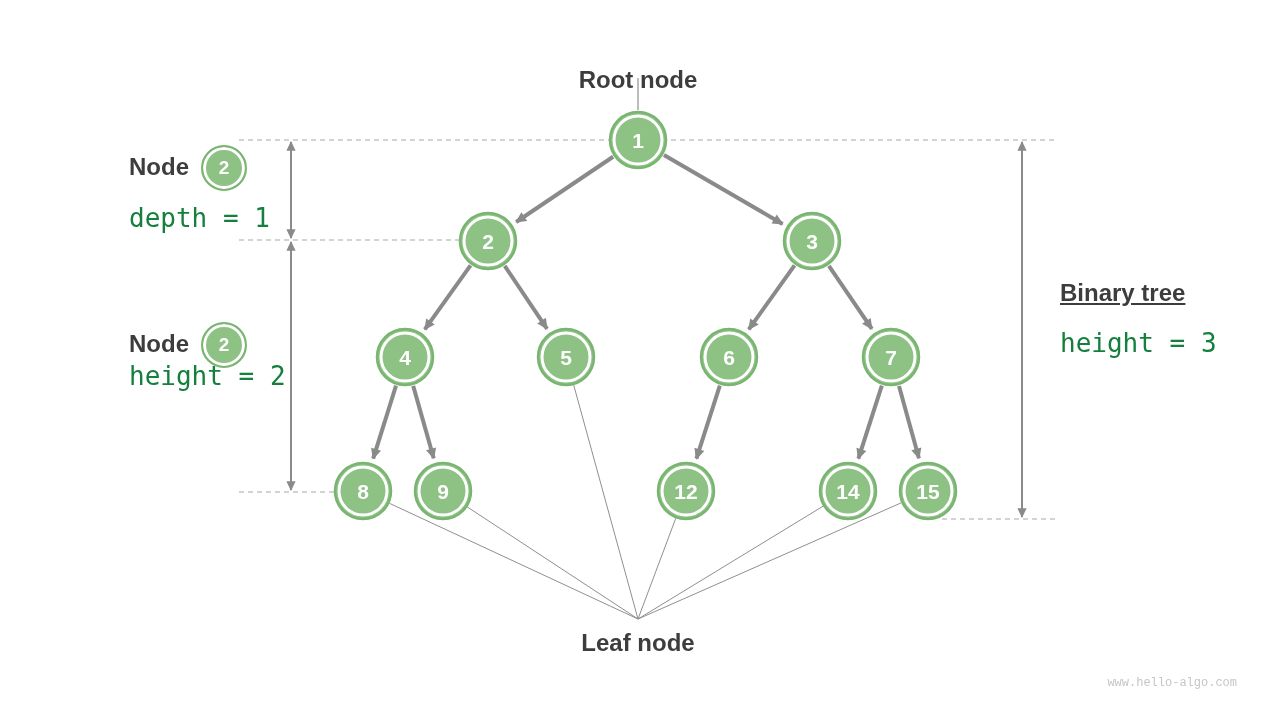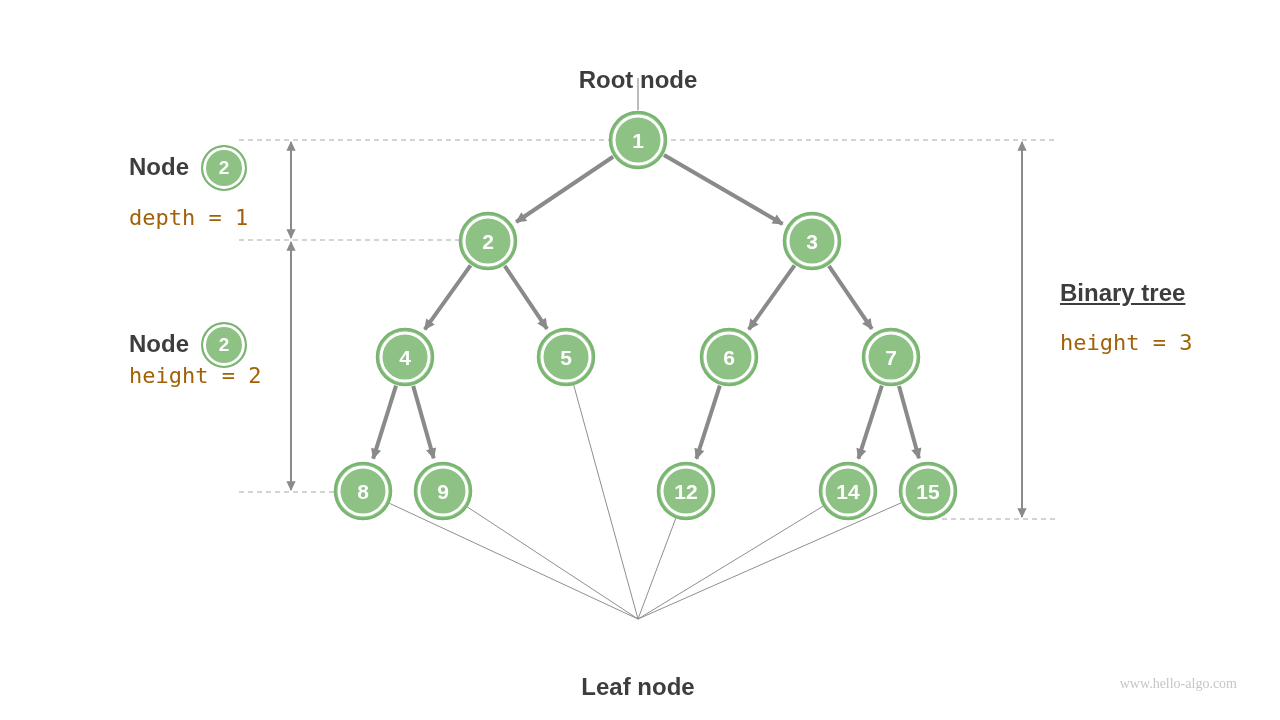--- a/index.html
+++ b/index.html
@@ -8,32 +8,32 @@
     font-family:"Liberation Sans", sans-serif; overflow:hidden;
   }
   svg.diagram { position:absolute; left:0; top:0; }
   .bold-label {
     position:absolute; font-weight:700; font-size:24px; color:#3d3d3d;
     white-space:nowrap; line-height:28px;
   }
   .center-x { transform:translateX(-50%); }
   .mono-label {
     position:absolute; font-family:"DejaVu Sans Mono", monospace;
-    font-size:22px; color:#a16207; white-space:nowrap; line-height:26px;
+    font-size:26px; color:#15803d; white-space:nowrap; line-height:26px;
   }
   .badge {
     position:absolute; width:46px; height:46px; border-radius:50%;
     background:#8dc284; border:2.5px solid #79b471;
     box-shadow: inset 0 0 0 3px #ffffff;
     display:flex; align-items:center; justify-content:center;
     color:#ffffff; font-weight:700; font-size:19px; box-sizing:border-box;
   }
   .footer {
-    position:absolute; font-family:Liberation Serif, serif;
-    font-size:14px; color:#c6c6c6; white-space:nowrap;margin-left:28px;
+    position:absolute; font-family:Liberation Mono, monospace;
+    font-size:12px; color:#c6c6c6; white-space:nowrap;margin-left:28px;
   }
 </style>
 </head>
 <body>
 
 <div class="canvas">
 
   <svg id="tree-svg" class="diagram" width="1280" height="720" viewBox="0 0 1280 720">
       <defs>
         <marker id="edgeArrow" viewBox="0 0 12 12" refX="10" refY="6" markerWidth="13" markerHeight="13" orient="auto" markerUnits="userSpaceOnUse">
@@ -101,21 +101,21 @@
       <circle cx="848" cy="491" r="28" fill="#8dc284" stroke="#79b471" stroke-width="2.5"></circle>
       <circle cx="848" cy="491" r="24" fill="none" stroke="#ffffff" stroke-width="3"></circle>
       <text x="848" y="498.5" fill="#ffffff" font-size="21" font-weight="bold" text-anchor="middle" font-family="&quot;Liberation Sans&quot;, sans-serif">14</text>
       <circle cx="928" cy="491" r="28" fill="#8dc284" stroke="#79b471" stroke-width="2.5"></circle>
       <circle cx="928" cy="491" r="24" fill="none" stroke="#ffffff" stroke-width="3"></circle>
       <text x="928" y="498.5" fill="#ffffff" font-size="21" font-weight="bold" text-anchor="middle" font-family="&quot;Liberation Sans&quot;, sans-serif">15</text>
     </svg>
 
   <div class="bold-label center-x" style="left:638px; top:50px;margin-top:16px;">Root node</div>
 
-  <div class="bold-label center-x" style="left:638px; top:629px;margin-top:44px;">Leaf node</div>
+  <div class="bold-label center-x" style="left:638px; top:629px;">Leaf node</div>
 
   <div class="bold-label" style="left:129px; top:153px;">Node</div>
   <div class="badge" style="left:201px; top:145px;">
     <span>2</span>
   </div>
   <div class="mono-label" style="left:129px; top:205px;">depth = 1</div>
 
   <div class="bold-label" style="left:129px; top:330px;">Node</div>
   <div class="badge" style="left:201px; top:322px;">
     <span>2</span>

